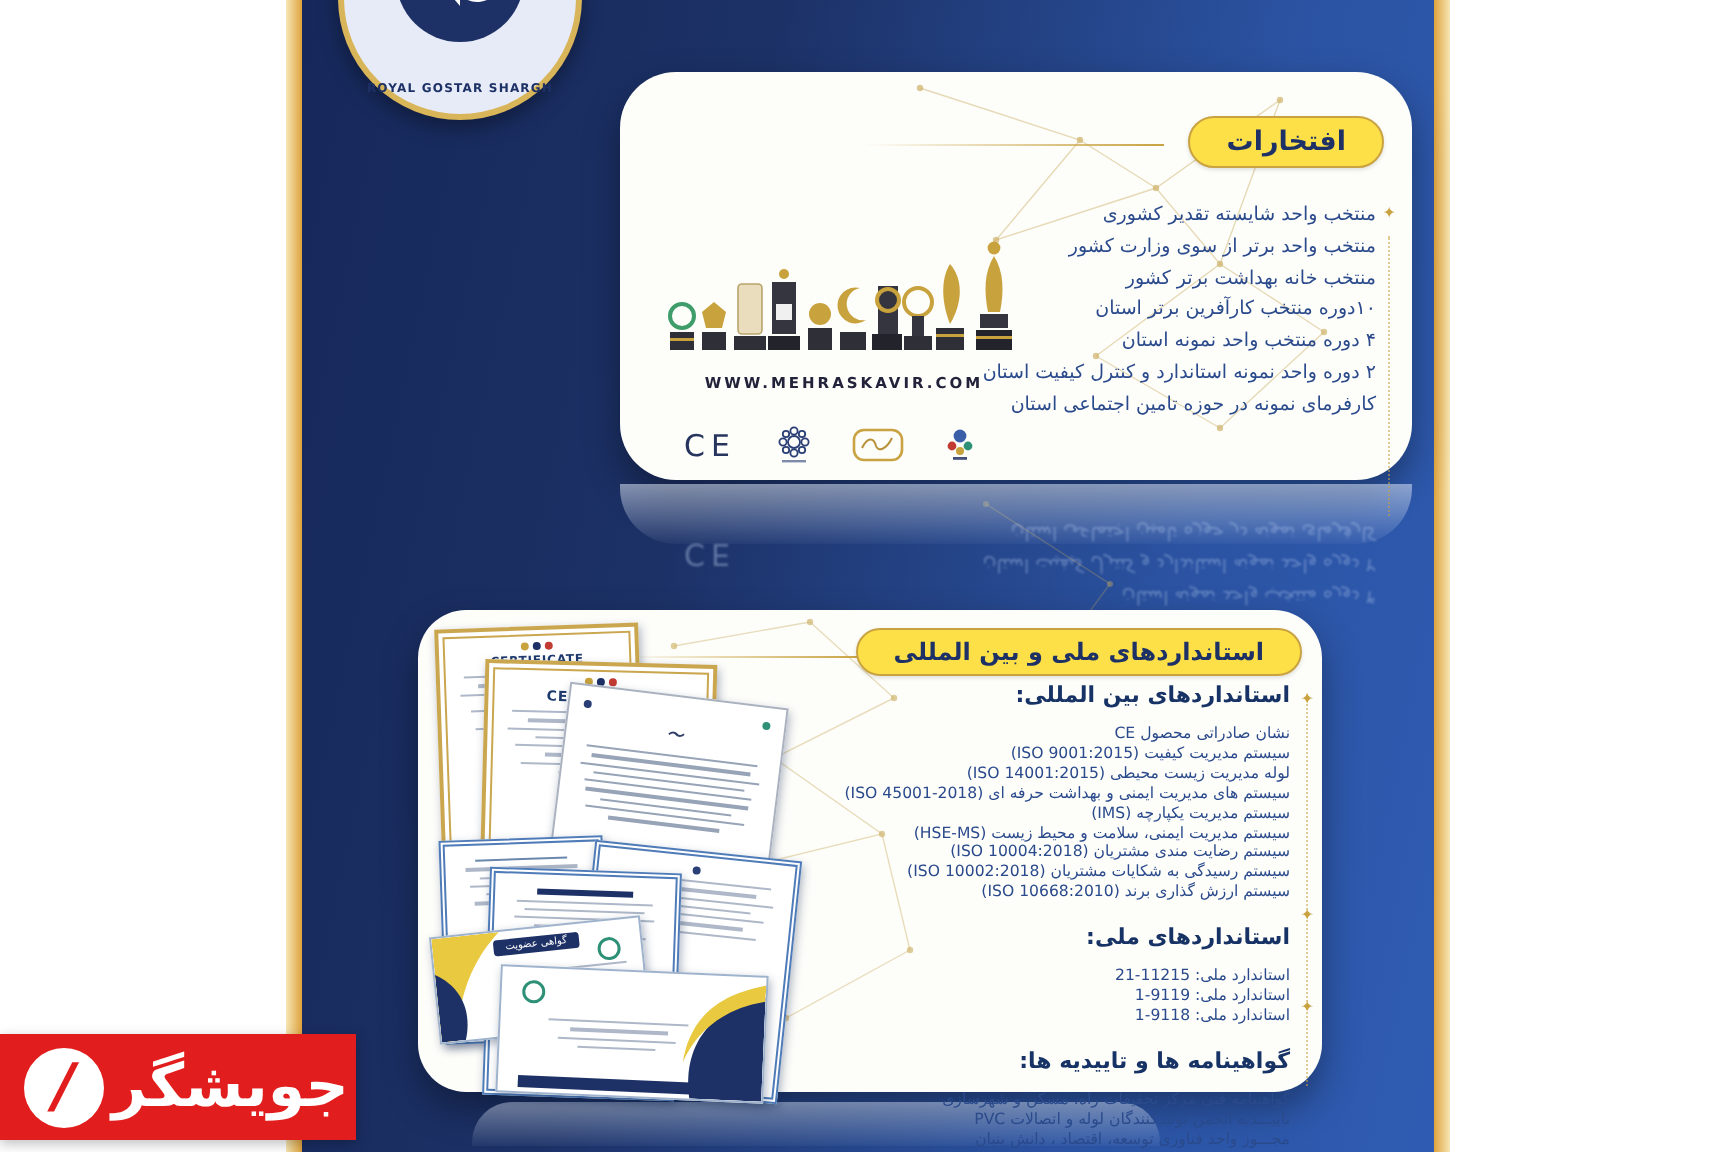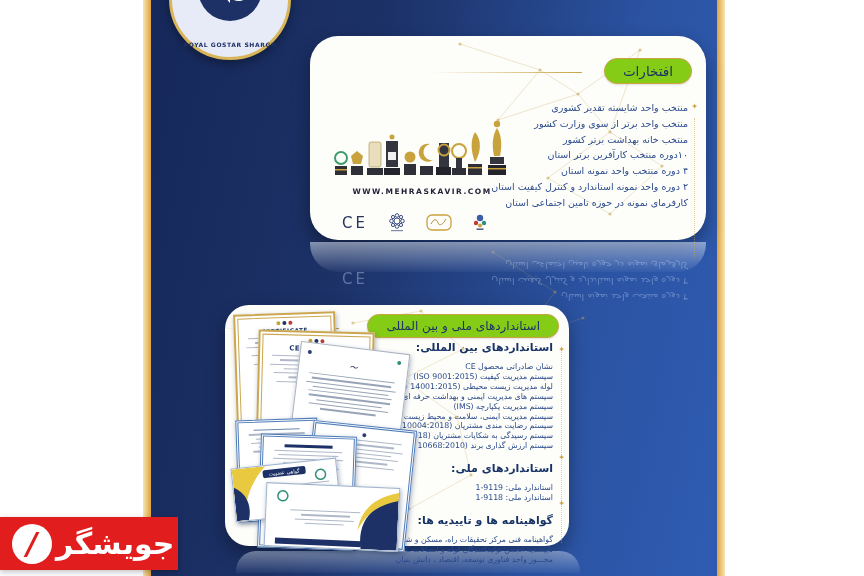--- a/index.html
+++ b/index.html
@@ -21,25 +21,25 @@
         background:#e6ebf7;border:3px solid #d9b559;box-shadow:0 4px 10px rgba(0,0,0,.35);z-index:5;}
   .logo-emblem{position:absolute;left:26px;top:16px;width:64px;height:64px;border-radius:50%;
         background:#1d3166;display:flex;align-items:center;justify-content:center;}
   .logo-text{position:absolute;bottom:9px;left:0;width:100%;text-align:center;
         font-size:6px;font-weight:bold;color:#1d3166;letter-spacing:.6px;}
 
   
   .card{position:absolute;background:#fdfdfa;border-radius:28px;
         box-shadow:0 8px 18px rgba(0,0,0,.35);}
   .card-top{left:310px;top:36px;width:396px;height:204px;}
-  .card-bottom{left:209px;top:305px;width:344px;height:241px;border-radius:24px;margin-left:16px;}
+  .card-bottom{left:209px;top:305px;width:452px;height:241px;border-radius:24px;}
   .card-web{position:absolute;left:0;top:0;pointer-events:none;}
 
-  .pill{position:absolute;border:1.6px solid #c9a342;border-radius:999px;background:#84cc16;
-        color:#1d3166;font-weight:normal;padding:4px 18px;white-space:nowrap;z-index:3;
+  .pill{position:absolute;border:1.6px solid #c9a342;border-radius:999px;background:#fde047;
+        color:#1d3166;font-weight:bold;padding:4px 18px;white-space:nowrap;z-index:3;
         box-shadow:0 1px 2px rgba(0,0,0,.12);}
   .pill-top{right:14px;top:22px;font-size:13.5px;}
   .pill-bottom{right:10px;top:9px;font-size:12px;}
   .pill-line{position:absolute;height:1px;background:linear-gradient(to left,#c9a342,rgba(201,163,66,0));z-index:2;}
   .pl-top{right:124px;top:36px;width:150px;}
   .pl-bottom{right:230px;top:23px;width:120px;}
 
   
   .honors-list{position:absolute;right:18px;top:64px;width:240px;direction:rtl;text-align:right;
         color:#2a4a8c;font-size:9.5px;line-height:15.8px;z-index:3;}
@@ -296,20 +296,21 @@
         <div class="sitem">لوله مدیریت زیست محیطی (ISO 14001:2015)</div>
         <div class="sitem">سیستم های مدیریت ایمنی و بهداشت حرفه ای (ISO 45001-2018)</div>
         <div class="sitem">سیستم مدیریت یکپارچه (IMS)</div>
         <div class="sitem">سیستم مدیریت ایمنی، سلامت و محیط زیست (HSE-MS)</div>
         <div class="sitem">سیستم رضایت مندی مشتریان (ISO 10004:2018)</div>
         <div class="sitem">سیستم رسیدگی به شکایات مشتریان (ISO 10002:2018)</div>
         <div class="sitem">سیستم ارزش گذاری برند (ISO 10668:2010)</div>
       </div>
       <div class="sec">
         <div class="sec-head">استانداردهای ملی:</div>
+        <div class="sitem">استاندارد ملی: 11215-21</div>
         <div class="sitem">استاندارد ملی: 9119-1</div>
         <div class="sitem">استاندارد ملی: 9118-1</div>
       </div>
       <div class="sec">
         <div class="sec-head">گواهینامه ها و تاییدیه ها:</div>
         <div class="sitem">گواهینامه فنی مرکز تحقیقات راه، مسکن و شهرسازی</div>
         <div class="sitem">تاییـــدیه انجمن تولیدکنندگان لوله و اتصالات PVC</div>
         <div class="sitem">مجـــوز واحد فناوری توسعه، اقتصاد ، دانش بنیان</div>
       </div>
     </div>

